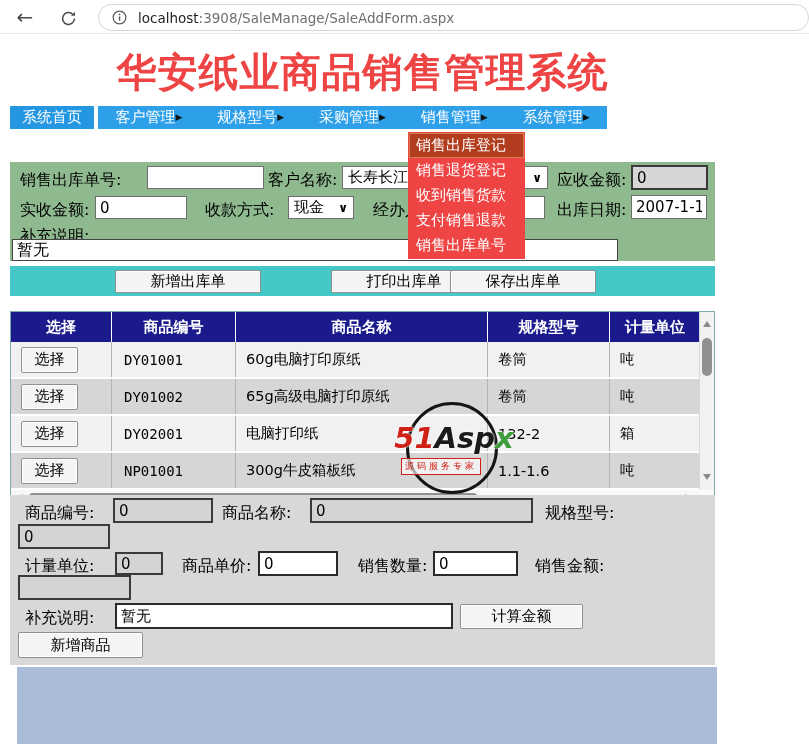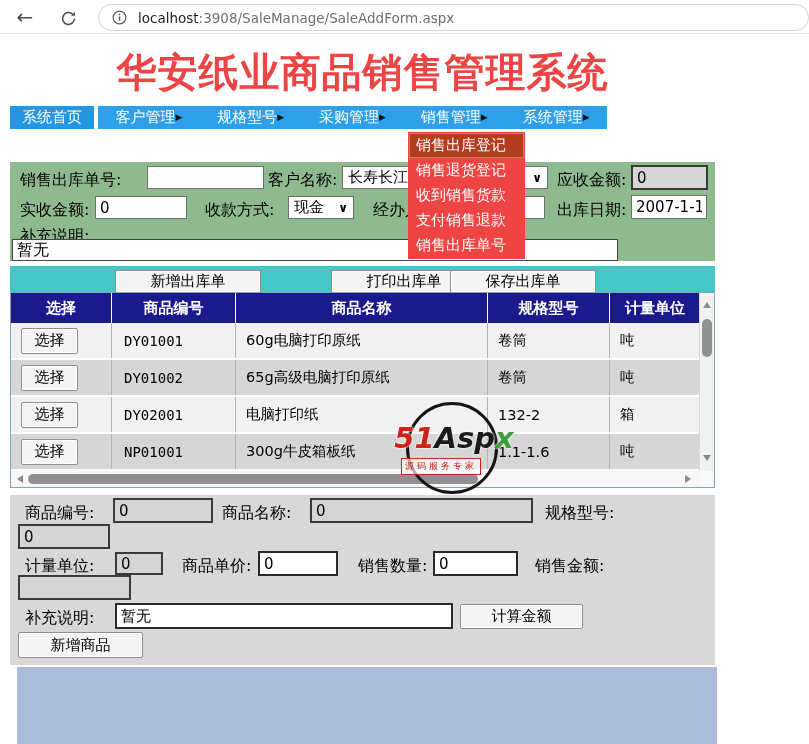--- a/index.html
+++ b/index.html
@@ -43,21 +43,21 @@
        justify-content:space-between;padding:0 5px;font-size:15px;cursor:pointer;}
   .sel .arr{font-weight:bold;font-size:12px;}
 
   
   .teal{left:10px;top:266px;width:705px;height:30px;background:#45c7c7;}
   .btn{background:#f4f4f4;border:1px solid #8f8f8f;border-radius:2px;font-size:15px;
        font-family:inherit;display:flex;align-items:center;justify-content:center;cursor:pointer;
        box-shadow:inset 0 0 0 1px #ffffff;color:#000;}
 
   
-  .tablebox{left:10px;top:292px;width:705px;height:196px;border:1px solid #7fa8ad;background:#fafafa;}
+  .tablebox{left:10px;top:311px;width:705px;height:196px;border:1px solid #7fa8ad;background:#fafafa;}
   .thead{position:absolute;left:0;top:0;width:689px;height:30px;background:#1a1a8c;display:flex;}
   .th{color:#fff;font-weight:bold;font-size:15px;display:flex;align-items:center;justify-content:center;
       border-right:1px solid #fff;box-sizing:border-box;}
   .trow{position:absolute;left:0;width:689px;height:37px;display:flex;border-bottom:2px solid #fff;box-sizing:border-box;}
   .row-light{background:#f1f1f1;}
   .row-dark{background:#d6d6d6;}
   .td{display:flex;align-items:center;border-right:1px solid #b3b3b3;box-sizing:border-box;
       font-size:14.5px;overflow:hidden;white-space:nowrap;}
   .td-code{font-family:"DejaVu Sans Mono","Liberation Mono",monospace;font-size:14px;}
   .selbtn{width:57px;height:26px;margin-left:10px;font-size:15px;}

